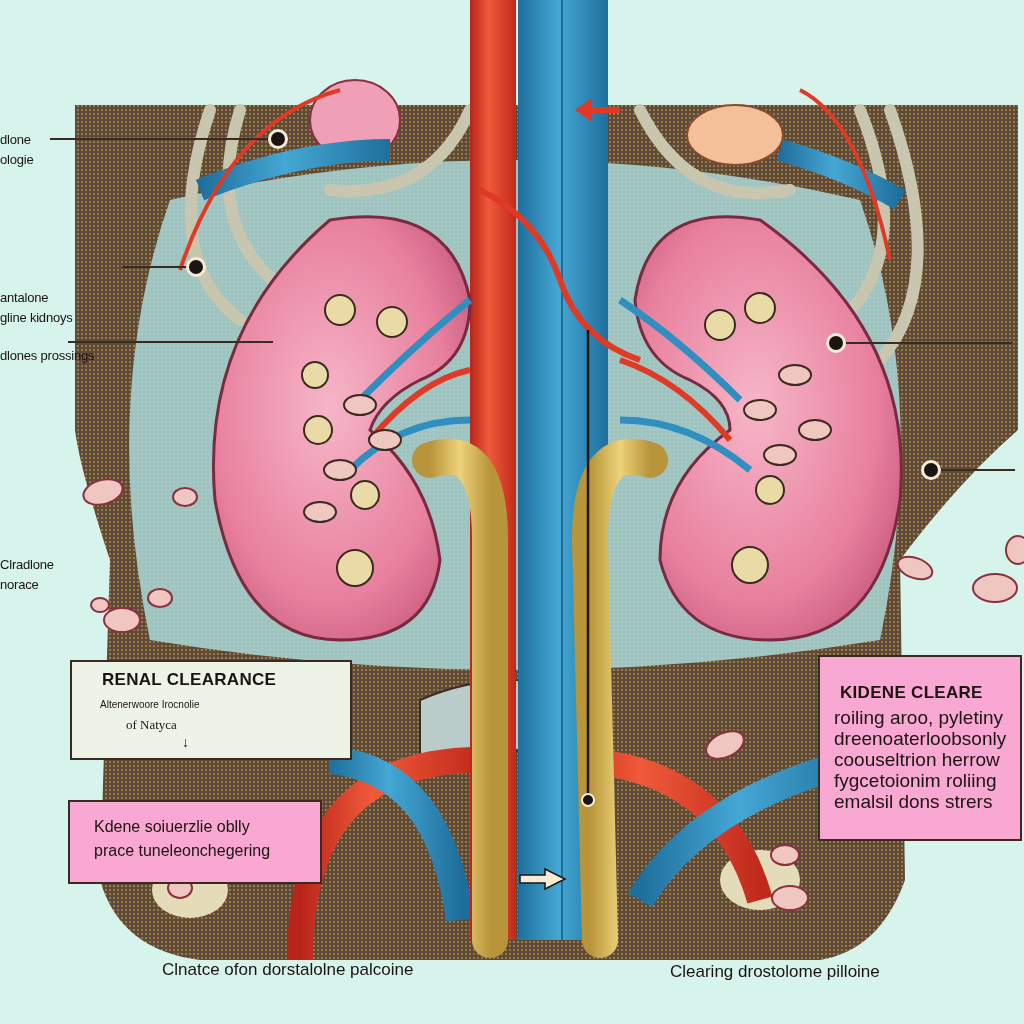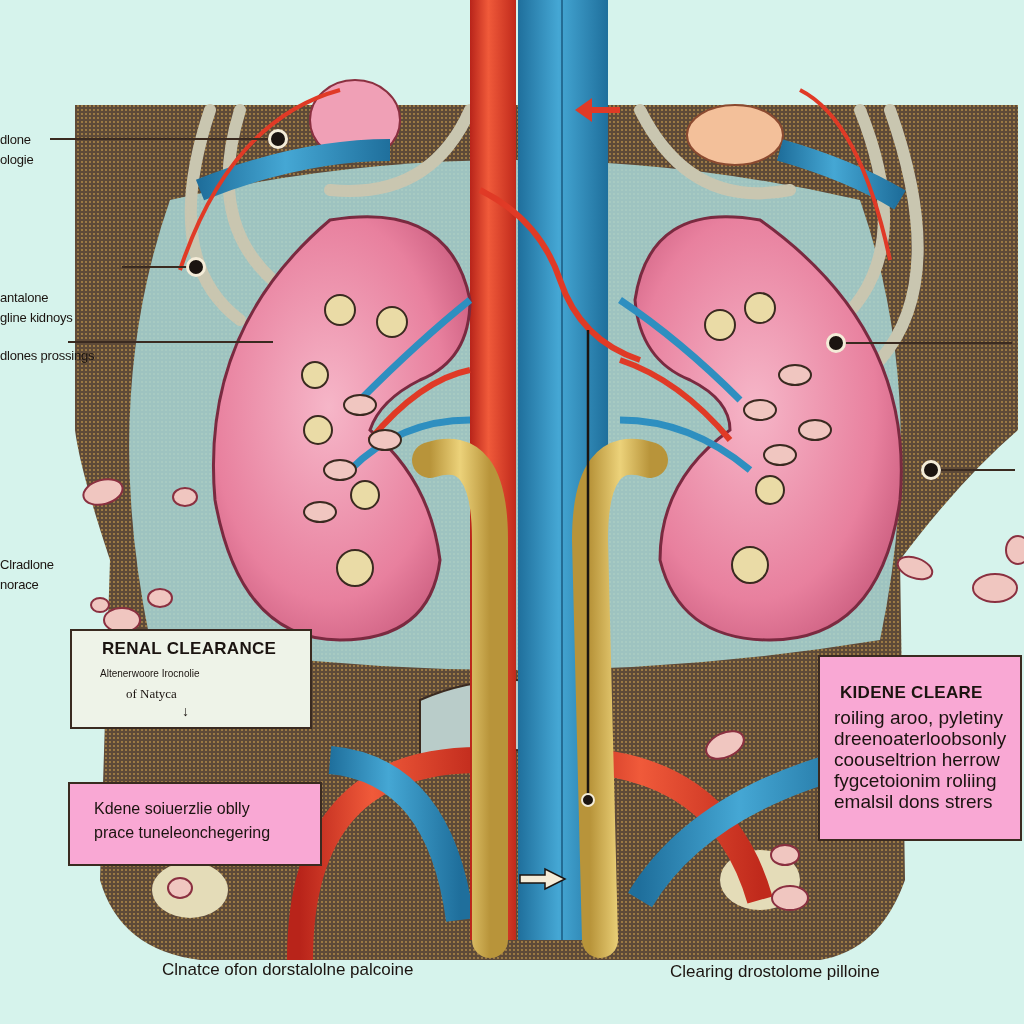--- a/index.html
+++ b/index.html
@@ -154,27 +154,27 @@
 <div class="dot" style="left:921px;top:460px;"></div>
 
 <div class="label" style="left:0;top:130px;">dlone
 ologie</div>
 <div class="label" style="left:0;top:245px;margin-top:43px;">antalone
 gline kidnoys</div>
 <div class="label" style="left:0;top:346px;">dlones prossings</div>
 <div class="label" style="left:0;top:522px;margin-top:33px;">Clradlone
 norace</div>
 
-<div class="box" style="left:70px;top:629px;width:238px;height:96px;background:#eef3e8;">
+<div class="box" style="left:70px;top:660px;width:238px;height:96px;background:#eef3e8;padding-left:40px;">
   <div class="box-title" style="position:absolute;left:30px;top:8px;">RENAL CLEARANCE</div>
   <div class="box-line" style="position:absolute;left:28px;top:32px;font-size:10px;">Altenerwoore Irocnolie</div>
   <div class="box-line" style="position:absolute;left:54px;top:52px;font-size:13px;font-family:Liberation Serif, serif;">of Natyca</div>
   <div style="position:absolute;left:110px;top:72px;font-size:14px;">↓</div>
 </div>
-<div class="box" style="left:68px;top:782px;width:250px;height:80px;">
+<div class="box" style="left:68px;top:800px;width:250px;height:80px;">
   <div class="box-line" style="position:absolute;left:24px;top:14px;font-size:16px;">Kdene soiuerzlie oblly</div>
   <div class="box-line" style="position:absolute;left:24px;top:38px;font-size:16px;">prace tuneleonchegering</div>
 </div>
 
 <div class="box" style="left:818px;top:655px;width:200px;height:182px;">
   <div class="box-title" style="position:absolute;left:20px;top:26px;">KIDENE CLEARE</div>
   <div class="box-line" style="position:absolute;left:14px;top:50px;">roiling aroo, pyletiny</div>
   <div class="box-line" style="position:absolute;left:14px;top:71px;">dreenoaterloobsonly</div>
   <div class="box-line" style="position:absolute;left:14px;top:92px;">coouseltrion herrow</div>
   <div class="box-line" style="position:absolute;left:14px;top:113px;">fygcetoionim roliing</div>

